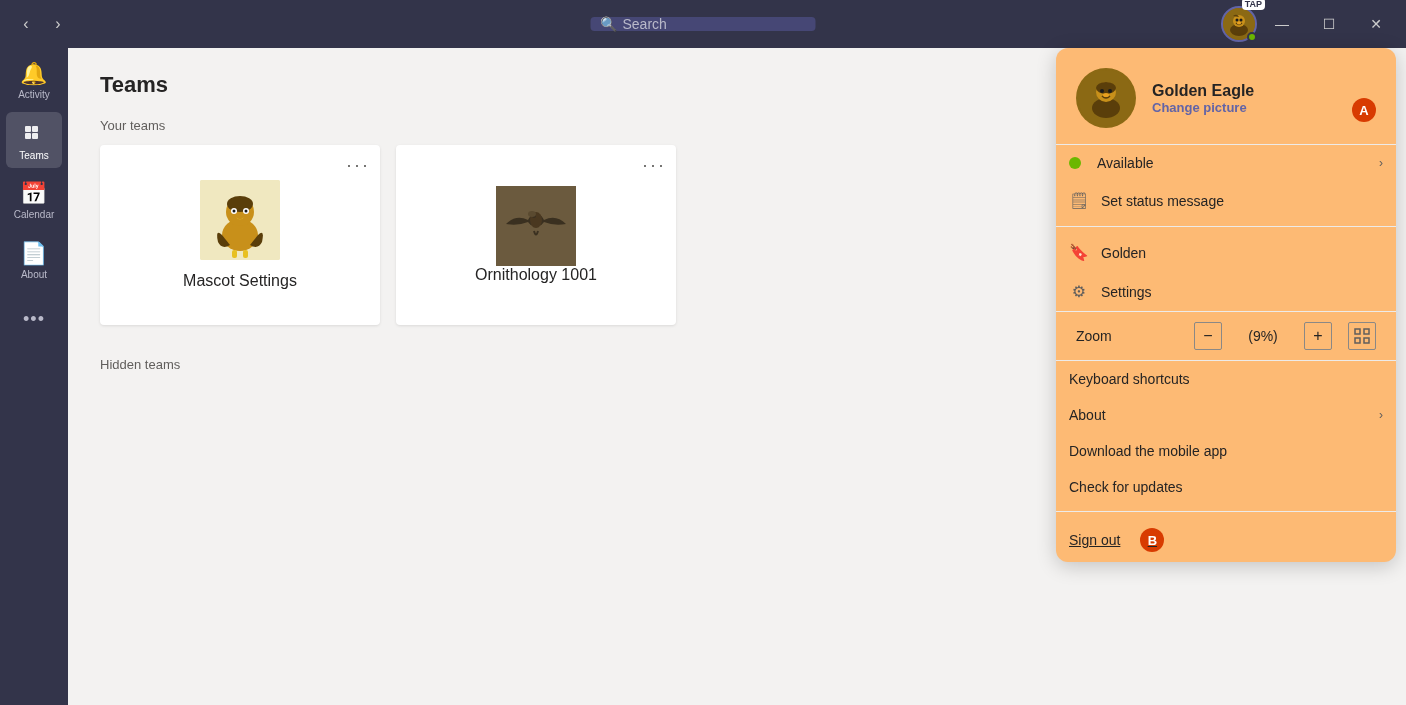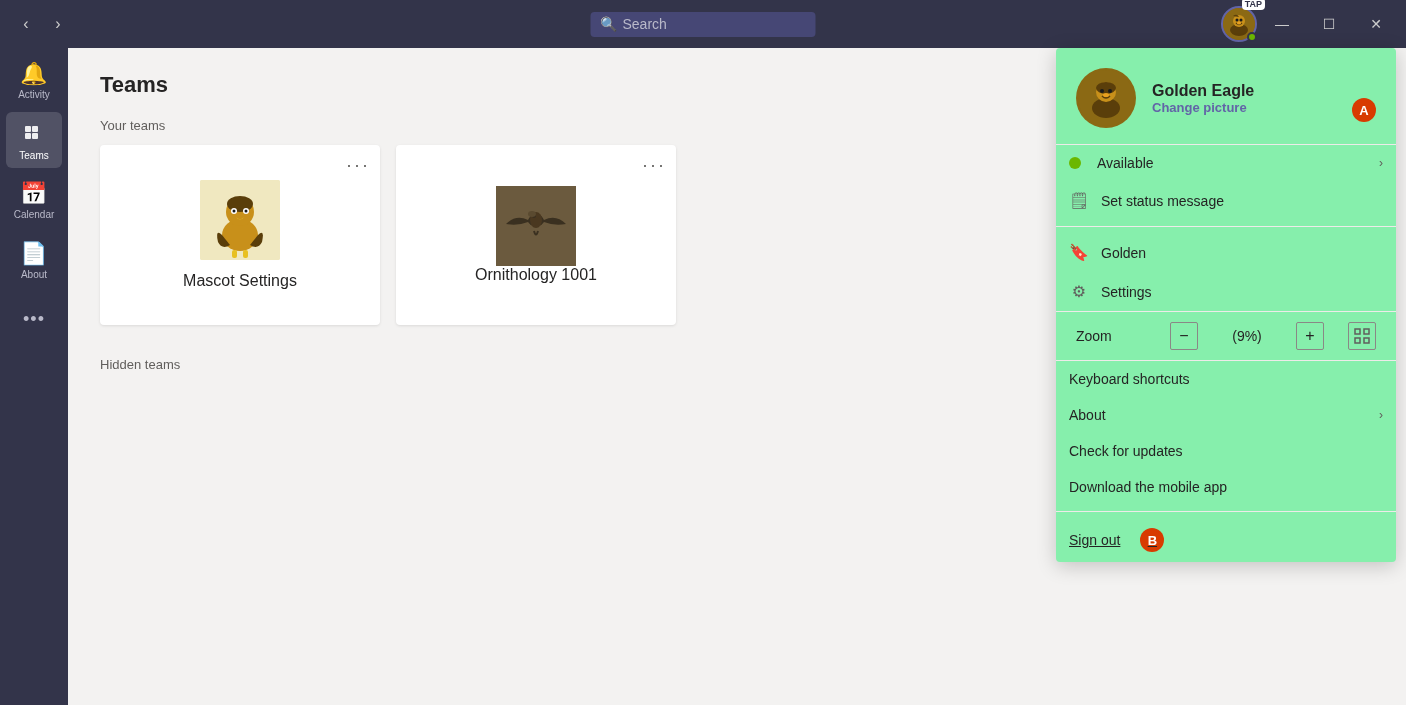--- a/index.html
+++ b/index.html
@@ -31,21 +31,21 @@
     .search-bar {
       flex: 1;
       max-width: 540px;
       margin: 0 auto;
       position: absolute;
       left: 50%;
       transform: translateX(-50%);
     }
     .search-input {
       width: 100%;
-      height: 25px;
+      height: 14px;
       border-radius: 4px;
       border: none;
       background: #464775;
       color: #fff;
       padding: 0 12px 0 32px;
       font-size: 14px;
       outline: none;
     }
     .search-input::placeholder { color: #b9b9c9; }
     .search-icon-wrap {
@@ -214,22 +214,22 @@
       display: flex; align-items: center; justify-content: center;
       border-radius: 2px;
     }
 
     
     .dropdown-menu {
       position: absolute;
       top: 48px;
       right: 10px;
       width: 340px;
-      background: #86efac;
-      border-radius: 4px;
+      background: #fdba74;
+      border-radius: 12px;
       box-shadow: 0 4px 20px rgba(0,0,0,0.2);
       z-index: 100;
       overflow: hidden;
     }
     .dropdown-profile {
       display: flex;
       align-items: center;
       padding: 20px 20px 16px;
       gap: 16px;
       border-bottom: 1px solid #edebe9;
@@ -263,21 +263,21 @@
       font-size: 14px;
       gap: 12px;
     }
     .menu-item .menu-icon { font-size: 16px; color: #605e5c; width: 20px; text-align: center; }
     .menu-item .chevron { margin-left: auto; color: #605e5c; font-size: 12px; }
     .menu-divider { height: 1px; background: #edebe9; margin: 6px 0; }
     .zoom-row {
       display: flex;
       align-items: center;
       padding: 10px 20px;
-      gap: 24px;
+      gap: 16px;
       border-top: 1px solid #edebe9;
       border-bottom: 1px solid #edebe9;
     }
     .zoom-label { font-size: 14px; color: #252424; margin-right: auto; }
     .zoom-btn {
       background: transparent;
       border: 1px solid #8a8886;
       border-radius: 2px;
       width: 28px; height: 28px;
       cursor: pointer;
@@ -534,25 +534,25 @@
     <div class="menu-item">
       <span>Keyboard shortcuts</span>
     </div>
 
     <div class="menu-item">
       <span>About</span>
       <span class="chevron">›</span>
     </div>
 
     <div class="menu-item">
+      <span>Download the mobile app</span>
+    </div>
+
+    <div class="menu-item">
       <span>Check for updates</span>
-    </div>
-
-    <div class="menu-item">
-      <span>Download the mobile app</span>
     </div>
 
     <div class="menu-divider"></div>
 
     <div class="menu-item" style="position:relative;text-decoration:underline;">
       <span>Sign out</span>
 
       <div class="badge-b" style="position:relative;bottom:auto;left:auto;margin-left:8px;width:24px;height:24px;border-radius:50%;background:#d83b01;color:#fff;font-size:13px;font-weight:bold;display:flex;align-items:center;justify-content:center;">B</div>
     </div>
   </div>

